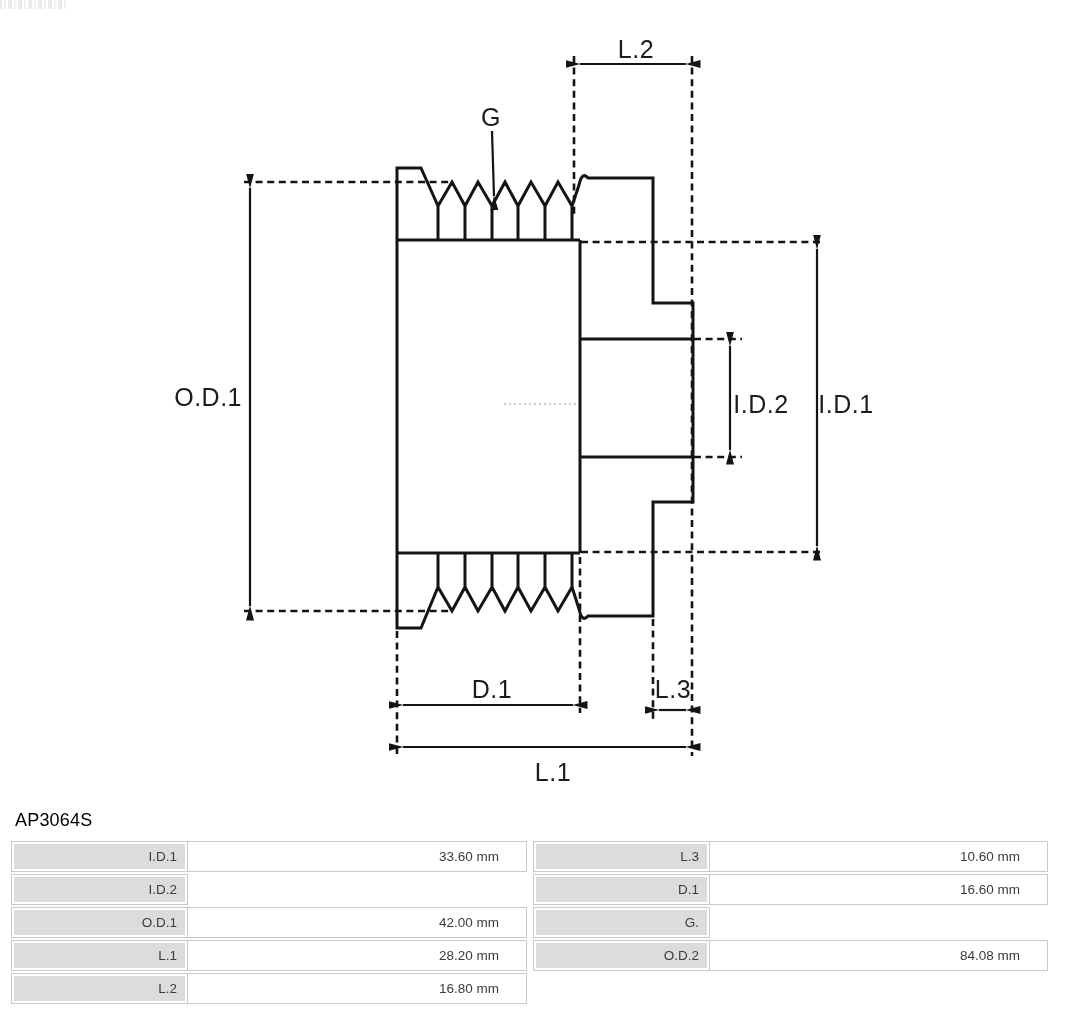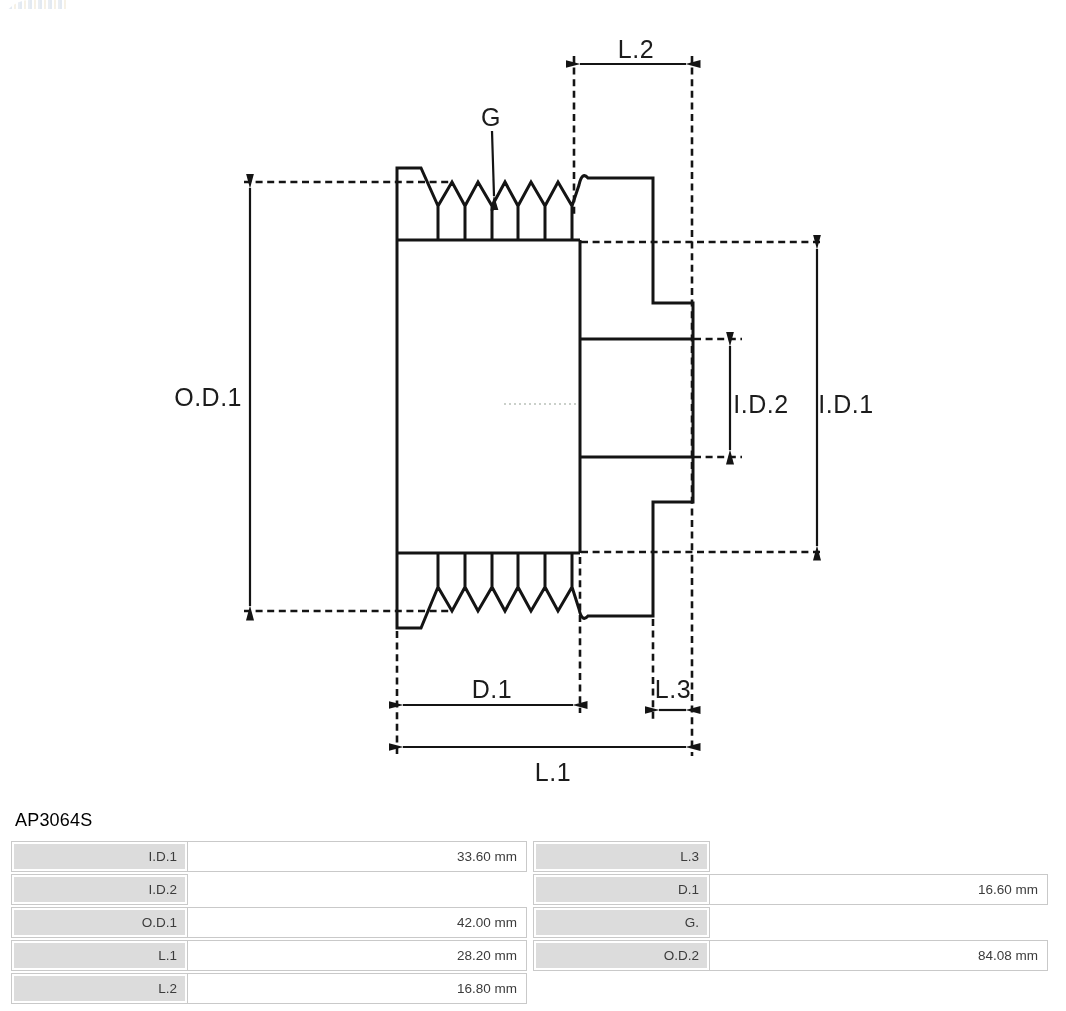--- a/index.html
+++ b/index.html
@@ -1,19 +1,18 @@
 <!DOCTYPE html>
 <html><head>
 <meta charset="utf-8">
 <style>
   html,body{margin:0;padding:0;background:#ffffff;}
   .page{
     position:relative;width:1066px;height:1011px;background:#ffffff;overflow:hidden;
     font-family:"Liberation Sans", sans-serif;
-    border-radius:30px;
   }
   .artifact{
     position:absolute;left:0;top:0;width:66px;height:9px;opacity:.55;
     background:
       repeating-linear-gradient(90deg,#ccd8e6 0 2px,#ffffff 2px 4px,#efe6d2 4px 6px,#ffffff 6px 8px,#d7e0ea 8px 10px);
   }
   .drawing{position:absolute;left:0;top:0;}
   .drawing text{
     font-family:"Liberation Sans", sans-serif;
     font-size:25px;fill:#1c1c1c;letter-spacing:0.5px;
@@ -32,21 +31,21 @@
     display:flex;align-items:center;justify-content:flex-end;
     font-size:13.5px;color:#3c3c3c;
   }
   .cell.label{
     width:177px;background:#dcdcdc;
     box-shadow:inset 0 0 0 2px #ffffff;
     padding-right:10px;
   }
   .cell.value{
     flex:1;background:#ffffff;margin-left:-1px;
-    padding-right:9px;
+    padding-right:27px;
   }
 </style>
 </head>
 <body>
 
 <div class="page">
 
   <div class="artifact"></div>
 
   <svg class="drawing" width="1066" height="800" viewBox="0 0 1066 800">
@@ -138,20 +137,21 @@
       </div>
       <div class="trow">
         <div class="cell label">L.2</div>
         <div class="cell value">16.80 mm</div>
       </div>
     </div>
 
     <div class="spec-col right">
       <div class="trow">
         <div class="cell label">L.3</div>
+        <div class="cell value">10.60 mm</div>
       </div>
       <div class="trow">
         <div class="cell label">D.1</div>
         <div class="cell value">16.60 mm</div>
       </div>
       <div class="trow">
         <div class="cell label">G.</div>
       </div>
       <div class="trow">
         <div class="cell label">O.D.2</div>

